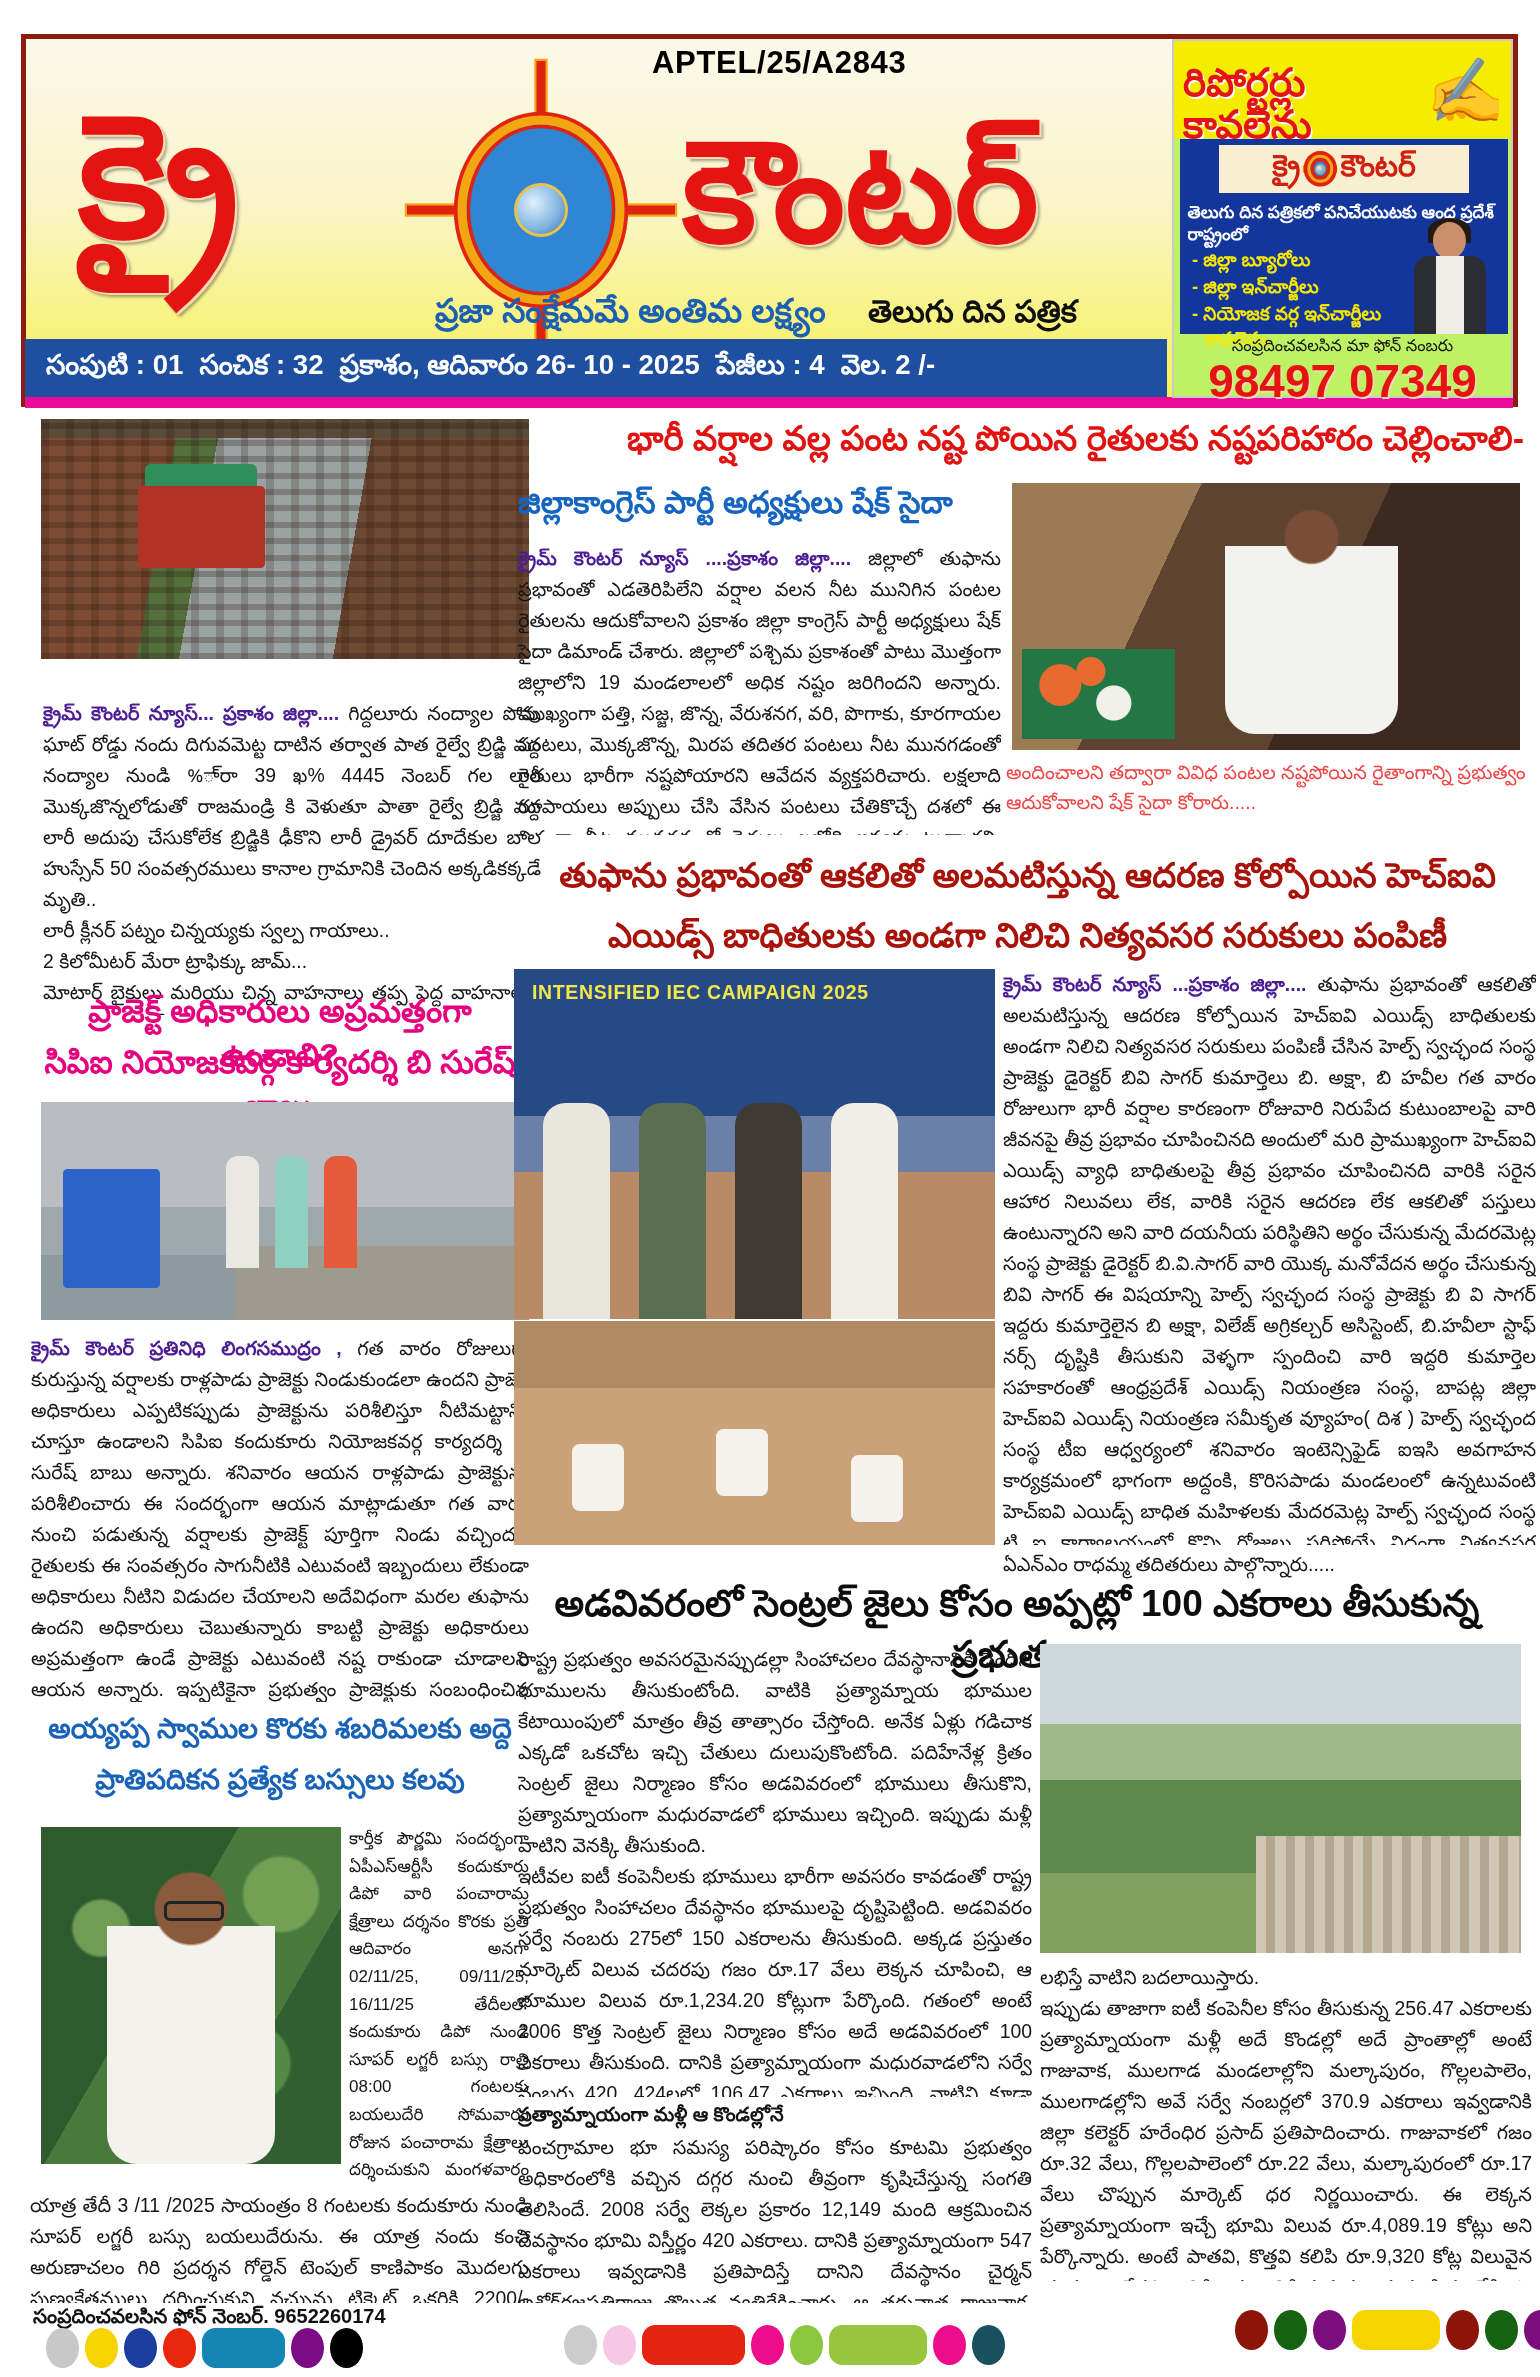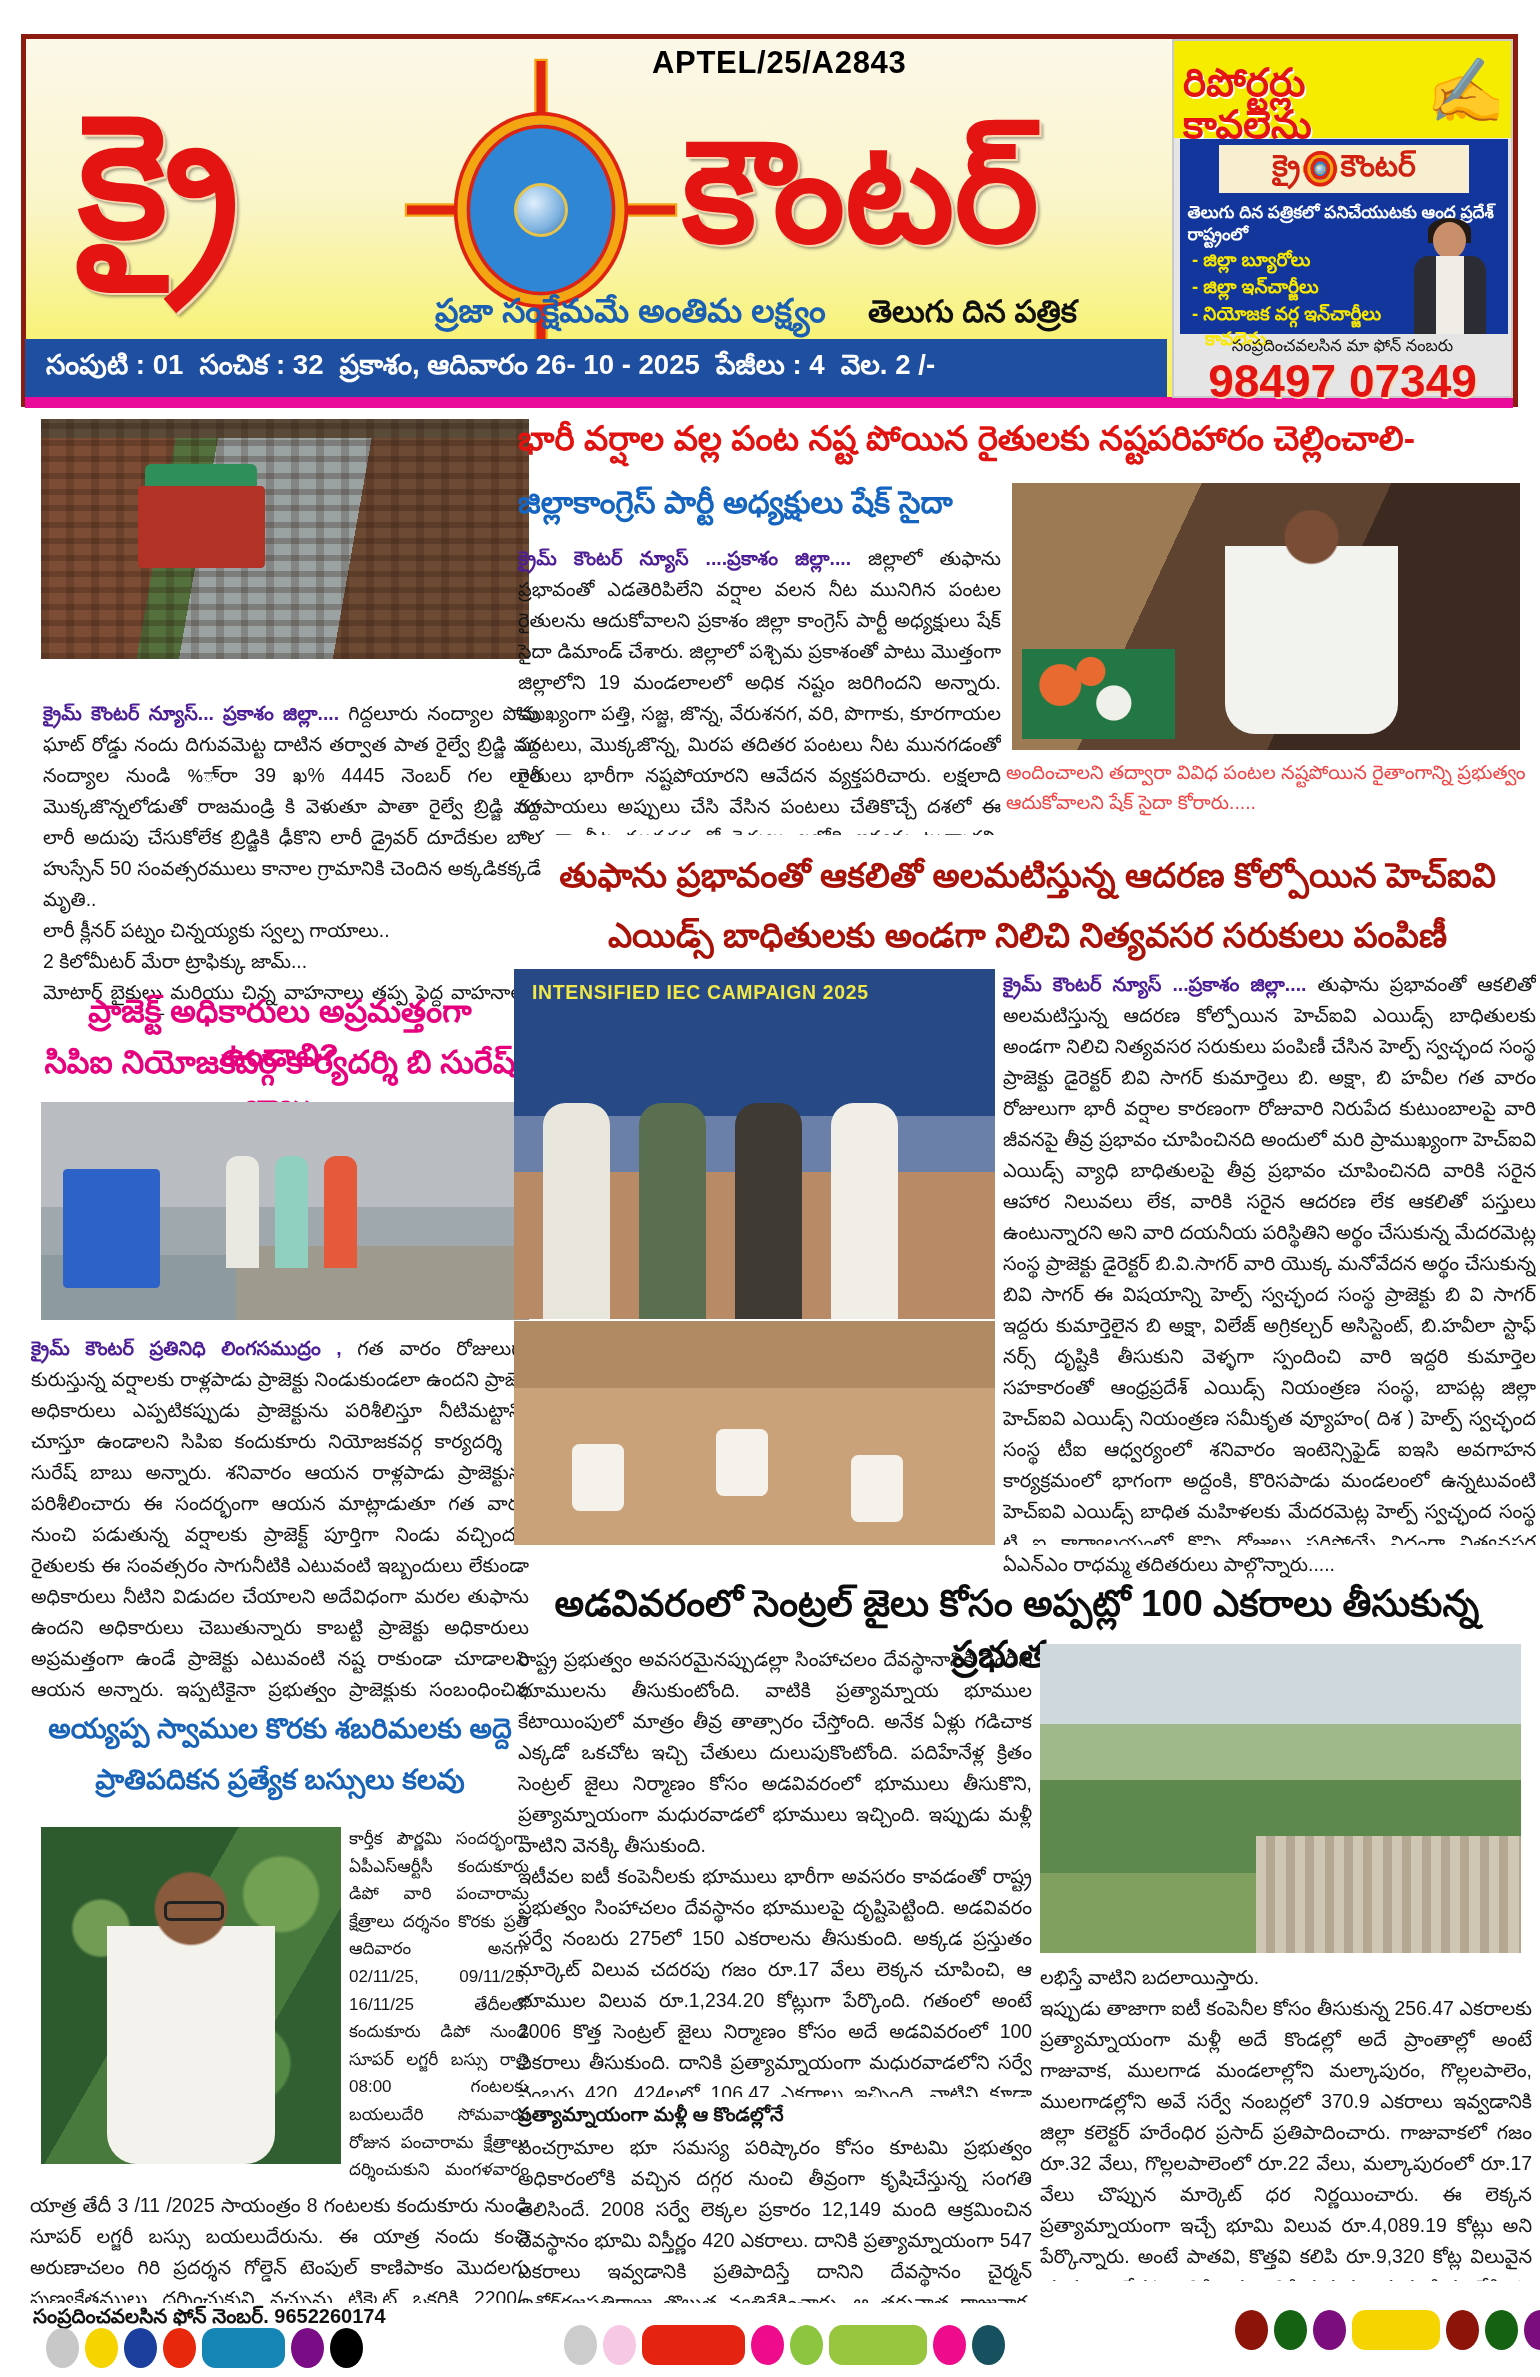--- a/index.html
+++ b/index.html
@@ -29,42 +29,42 @@
   .crosshair .ch-v,.crosshair .ch-h{position:absolute;background:#e02310;box-shadow:0 0 0 2.2px #f3a612;}
   .crosshair .ch-v{left:50%;top:0;width:9px;height:100%;transform:translateX(-50%);}
   .crosshair .ch-h{top:50%;left:-10%;height:9px;width:120%;transform:translateY(-50%);}
   .crosshair .ch-ring{position:absolute;left:50%;top:50%;transform:translate(-50%,-50%);
       width:149px;height:171px;border-radius:50%;background:#2e86d5;
       border:9px solid #f3a612;box-shadow:0 0 0 3.7px #e02310, inset 0 0 0 3.7px #e02310;}
   .crosshair .ch-globe{position:absolute;left:50%;top:50%;transform:translate(-50%,-50%);
       width:48px;height:48px;border-radius:50%;background:radial-gradient(circle at 35% 35%,#dfeffc,#7fb3e0 60%,#3a6ea8);
       border:3px solid #e8c34a;}
   
-  #ad{left:1172px;top:39px;width:341px;height:359px;background:#e5e5e5;border:2.2px solid #c9c9c9;box-sizing:border-box;}
+  #ad{left:1172px;top:39px;width:341px;height:359px;background:#bef264;border:2.2px solid #c9c9c9;box-sizing:border-box;}
   #ad-title-row{position:absolute;left:0;top:0;width:100%;height:97px;background:#f6ec00;}
   #ad-title{position:absolute;left:9px;top:21px;width:253px;color:#e41412;font-weight:bold;font-size:39px;line-height:42px;
             text-shadow:1.5px 1.5px 0 #fff;}
   .hand-icon{position:absolute;right:4.5px;top:13.4px;font-size:64px;color:#111;}
   #ad-body{position:absolute;left:6px;top:98px;width:328px;height:195px;background:#12369c;}
   #ad-logo-strip{position:absolute;left:39px;top:6px;width:250px;height:48px;background:#f7efd0;
                  display:flex;align-items:center;justify-content:center;gap:7.5px;}
   #ad-logo-strip .t{color:#cf2010;font-weight:bold;font-size:30px;}
   .mini-cross{position:relative;width:25px;height:30px;}
   #ad-intro{position:absolute;left:7.5px;top:63px;width:313px;color:#fff;font-size:17px;line-height:22.4px;font-weight:bold;}
   .ad-bullet{position:absolute;left:12px;color:#f8e800;font-weight:bold;font-size:18.6px;}
   #ad-model{position:absolute;right:4.5px;bottom:0;width:112px;height:112px;}
   #ad-model .head{position:absolute;left:41px;top:0;width:33px;height:37px;border-radius:50%;background:#c98f6a;}
   #ad-model .hair{position:absolute;left:36px;top:-4.5px;width:43px;height:25px;border-radius:50% 50% 0 0;background:#241a14;}
   #ad-model .suit{position:absolute;left:22.4px;top:34px;width:72px;height:78px;border-radius:15px 15px 0 0;
                   background:linear-gradient(90deg,#2c2c34 30%,#f0ece6 30% 70%,#2c2c34 70%);}
   #ad-contact{position:absolute;left:0;top:295px;width:100%;text-align:center;color:#111;font-size:16.4px;}
   #ad-phone{position:absolute;left:0;top:313px;width:100%;text-align:center;color:#e41412;font-weight:bold;font-size:46px;
             text-shadow:1.5px 1.5px 0 #f9d9b2;}
   
-  .h-red{color:#e01310;font-weight:bold;font-size:34px;line-height:43px;}
+  .h-red{color:#e01310;font-weight:bold;font-size:34px;line-height:43px;text-align:right;}
   .h-blue{color:#1565c0;font-weight:bold;font-size:31px;}
   .h-magenta{color:#e6007e;font-weight:bold;font-size:32px;text-align:center;}
   .h-maroon{color:#a81208;font-weight:bold;font-size:34px;text-align:center;}
   .h-black{color:#0d0d0d;font-weight:bold;font-size:37px;text-align:center;}
   .h-blue2{color:#1863b8;font-weight:bold;font-size:28px;text-align:center;}
   .caption{font-size:19.4px;line-height:30px;color:#ef4444;}
   
   #ph-truck{background:
      linear-gradient(180deg,#5a4a38 0 8%,transparent 8%),
      linear-gradient(100deg,#7c4d34 0 26%,#54703c 26% 34%,#9aa2a2 34% 63%,#6d4a33 63% 100%);}

